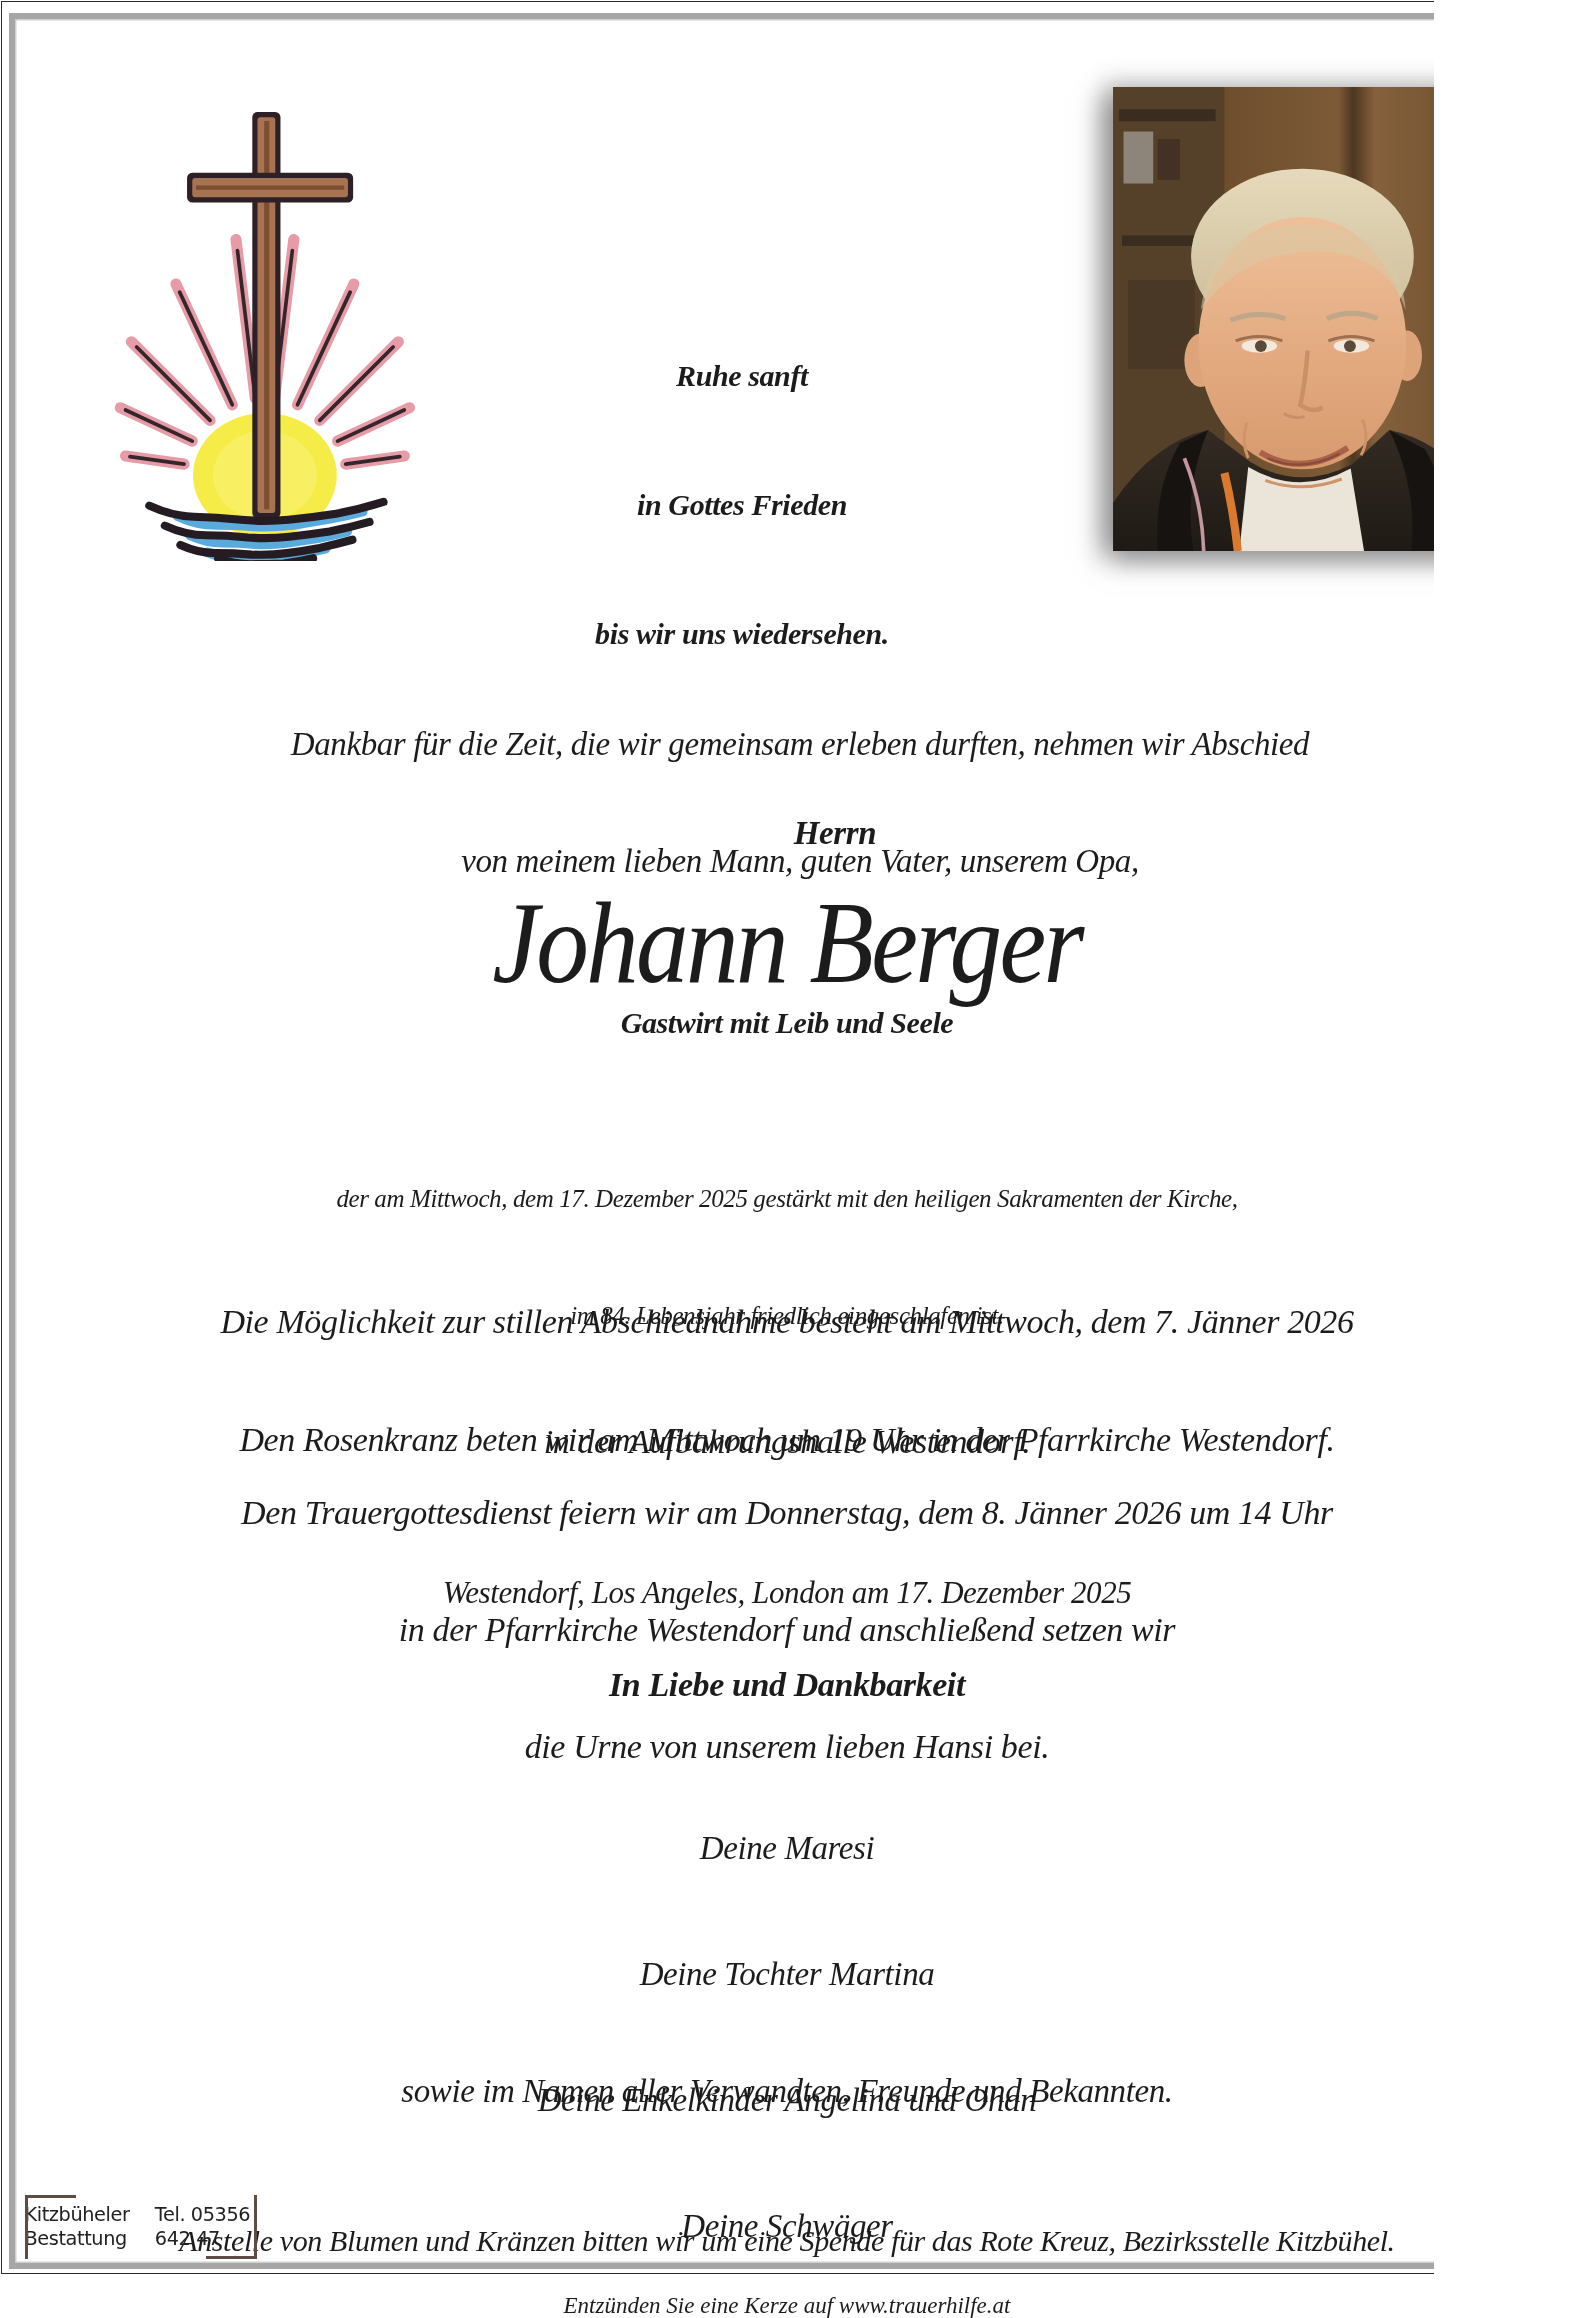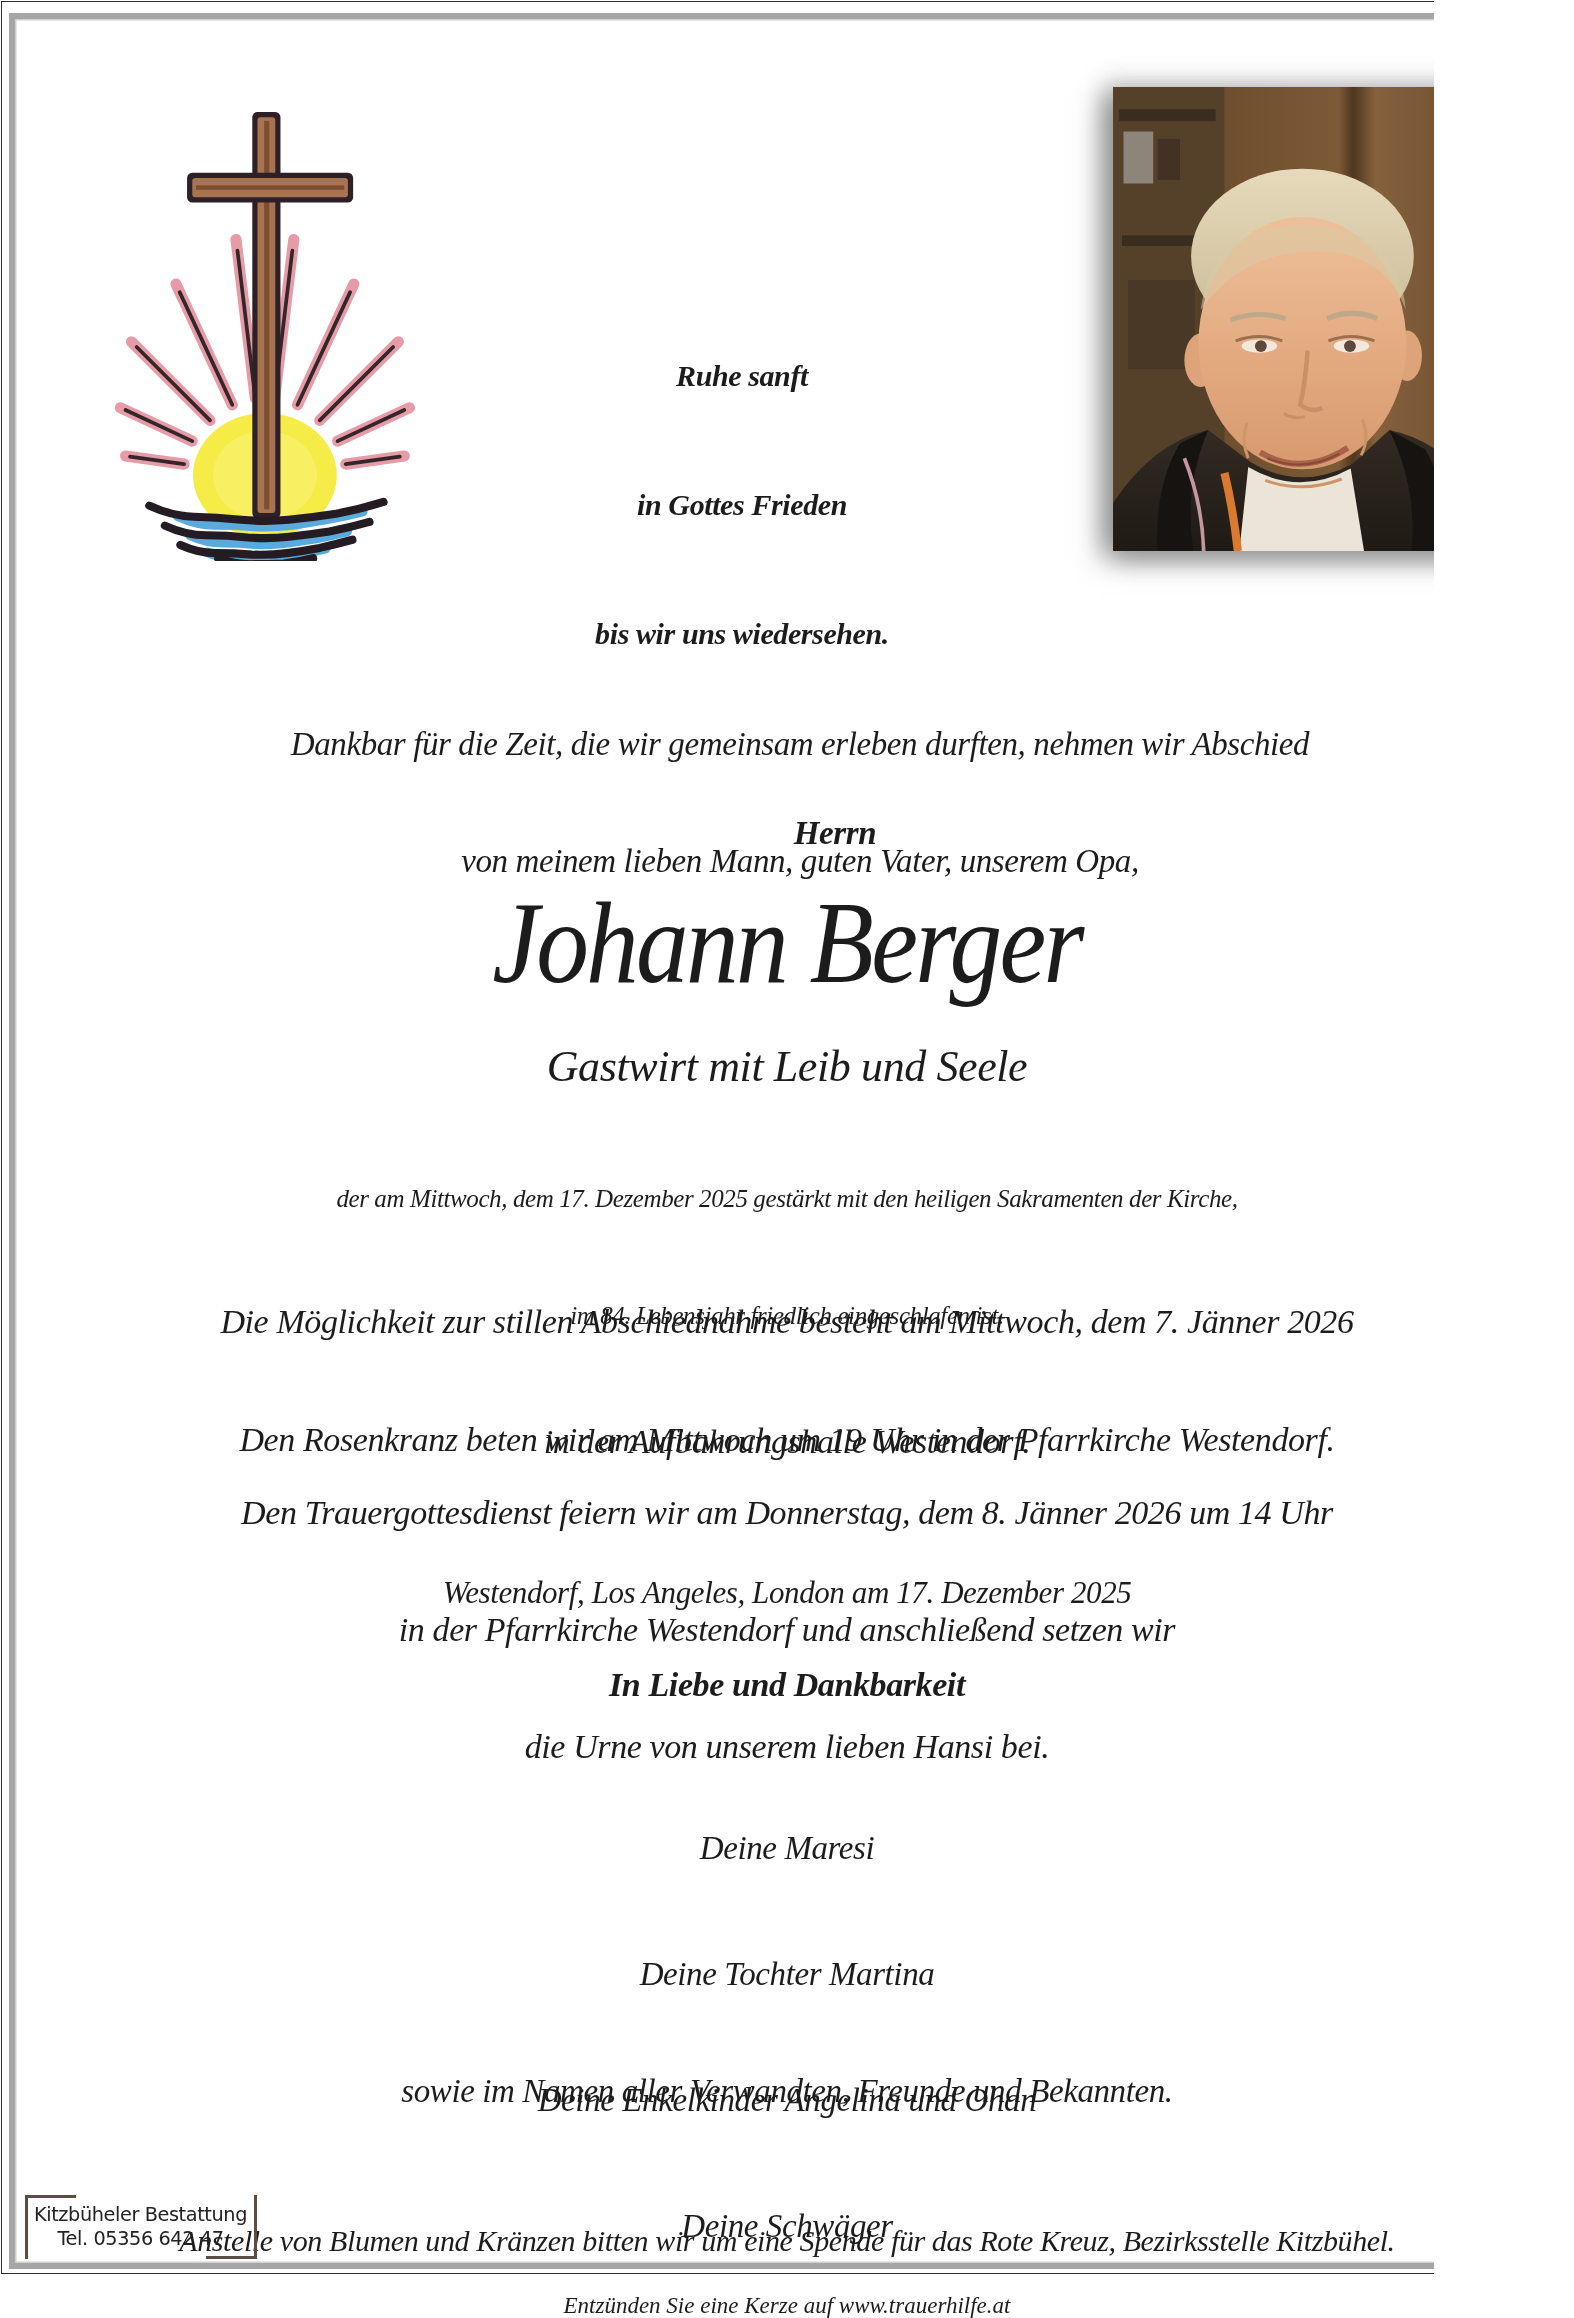--- a/index.html
+++ b/index.html
@@ -11,41 +11,41 @@
   
   .gray-frame{position:absolute;left:9px;top:12.6px;width:1552px;height:2256px;
               border:6.7px solid #a6a6a6;box-sizing:border-box;box-shadow:inset 0 0 0 1.5px #cfcfcf;}
   
   .tb{position:absolute;left:0;width:1574px;text-align:center;font-style:italic;
       letter-spacing:-0.4px;white-space:pre;}
   .quote{left:0;width:1484px;top:268px;font-size:30px;line-height:43px;font-weight:bold;}
   .intro{top:647px;font-size:33px;line-height:39px;padding-left:13px;}
   .salutation{top:813px;font-size:33px;line-height:40px;font-weight:bold;padding-left:48px;}
   .name{top:880px;font-size:117px;line-height:126px;transform:scaleX(0.9);letter-spacing:-3px;}
-  .epithet{top:1003px;font-size:44px;line-height:40px;font-weight:normal;margin-top:44px;}
+  .epithet{top:1003px;font-size:30px;line-height:40px;font-weight:bold;}
   .death{top:1101px;font-size:25px;line-height:39px;}
   .viewing{top:1222px;font-size:34px;line-height:40px;}
   .rosary{top:1340px;font-size:34px;line-height:40px;}
   .funeral{top:1415px;font-size:34px;line-height:39px;}
   .dateline{top:1576px;font-size:31px;line-height:34px;}
   .closing{top:1664px;font-size:34px;line-height:42px;font-weight:bold;}
   .mourners{top:1743px;font-size:33px;line-height:42px;}
   .also{top:2071px;font-size:33px;line-height:40px;}
   .donation{top:2143px;font-size:30px;line-height:39px;}
   .footer{top:2290px;font-size:23px;line-height:31px;letter-spacing:0;}
   
   .cross-art{position:absolute;left:107px;top:110px;width:321px;height:451px;}
   .photo{position:absolute;left:1113px;top:87px;width:364px;height:464px;
          box-shadow:-13.4px 10.4px 24px rgba(105,105,105,.55),
                     -10.4px -7.4px 21px rgba(130,130,130,.40),
                      6px 12px 19.3px rgba(120,120,120,.35);}
   .photo svg{display:block;}
   
   .logo{position:absolute;left:24.5px;top:2195px;width:232px;height:64px;
-        display:flex;flex-direction:column;justify-content:center;align-items:center;
+        display:flex;flex-direction:row;justify-content:center;align-items:center;
         font-family:"DejaVu Sans","Liberation Sans",sans-serif;font-size:19.3px;line-height:24.5px;
         color:#222;letter-spacing:-0.4px;}
   .logo .corner-tl{position:absolute;left:0;top:0;width:48px;height:61px;
         border-left:3px solid #5c4c42;border-top:3px solid #5c4c42;}
   .logo .corner-br{position:absolute;right:0;bottom:0;width:48px;height:61px;
         border-right:3px solid #5c4c42;border-bottom:3px solid #5c4c42;}
 </style>
 </head>
 <body>
 

